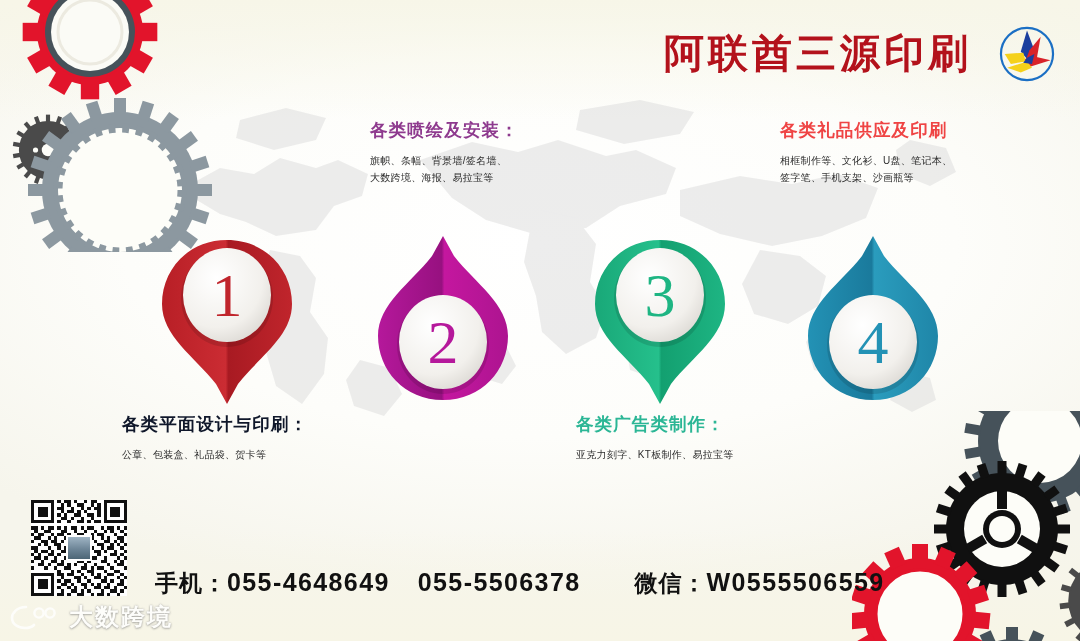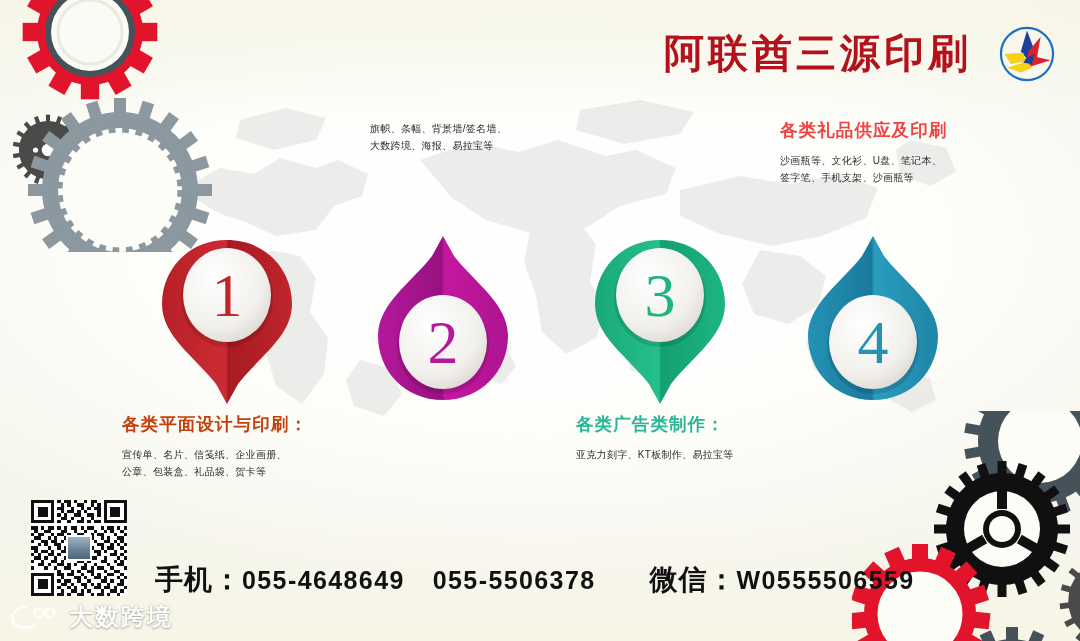--- a/index.html
+++ b/index.html
@@ -89,40 +89,40 @@
     white-space: nowrap;
   }
 
   .blk-spray  { left: 370px; top: 120px; }
   .blk-spray h3 { color: #8e3a8e; }
 
   .blk-gift   { left: 780px; top: 120px; }
   .blk-gift h3 { color: #ef4444; }
 
   .blk-design { left: 122px; top: 414px; }
-  .blk-design h3 { color: #c2410c; }
+  .blk-design h3 { color: #0f172a; }
 
   .blk-ad     { left: 576px; top: 414px; }
   .blk-ad h3 { color: #2bb695; }
 
   
   .pin { position: absolute; width: 150px; height: 180px; }
 
   
   .contact {
     position: absolute;
     left: 155px;
     bottom: 42px;
     display: flex;
     align-items: baseline;
     gap: 0;
     white-space: nowrap;
   }
   .contact .lbl {
-    font-size: 28px;
+    font-size: 23px;
     font-weight: bold;
     color: #111;
     letter-spacing: 1px;
   }
   .contact .num {
     font-size: 25px;
     font-weight: bold;
     color: #111;
     letter-spacing: 1.4px;
     font-family: "Liberation Sans", "DejaVu Sans", sans-serif;
@@ -537,33 +537,33 @@
     </defs>
     <g transform="translate(150,180) rotate(180)">
       <path d="M75 8 C114 8 140 38 140 72 C140 104 108 124 86 152 L75 172 L64 152 C42 124 10 104 10 72 C10 38 36 8 75 8 Z" fill="url(#g4a)"></path>
     </g>
     <ellipse cx="75" cy="117" rx="46" ry="49" fill="rgba(0,0,0,0.12)"></ellipse>
     <ellipse cx="75" cy="114" rx="44" ry="47" fill="url(#gball)"></ellipse>
     <text x="75" y="114" text-anchor="middle" dominant-baseline="central" font-family="Liberation Serif, DejaVu Serif, serif" font-size="62" fill="#2392b5">4</text>
   </svg>
 
   <div class="block blk-spray">
+    <h3>各类喷绘及安装：</h3>
     <p>旗帜、条幅、背景墙/签名墙、</p>
     <p>大数跨境、海报、易拉宝等</p>
   </div>
 
   <div class="block blk-gift">
     <h3>各类礼品供应及印刷</h3>
-    <p>沙画瓶等、文化衫、U盘、笔记本、</p>
+    <p>相框制作等、文化衫、U盘、笔记本、</p>
     <p>签字笔、手机支架、沙画瓶等</p>
   </div>
 
   <div class="block blk-design">
     <h3>各类平面设计与印刷：</h3>
-    <p>宣传单、名片、信笺纸、企业画册、</p>
     <p>公章、包装盒、礼品袋、贺卡等</p>
   </div>
 
   <div class="block blk-ad">
     <h3>各类广告类制作：</h3>
     <p>亚克力刻字、KT板制作、易拉宝等</p>
   </div>
 
   <div class="contact">
     <span class="lbl">手机：</span>

